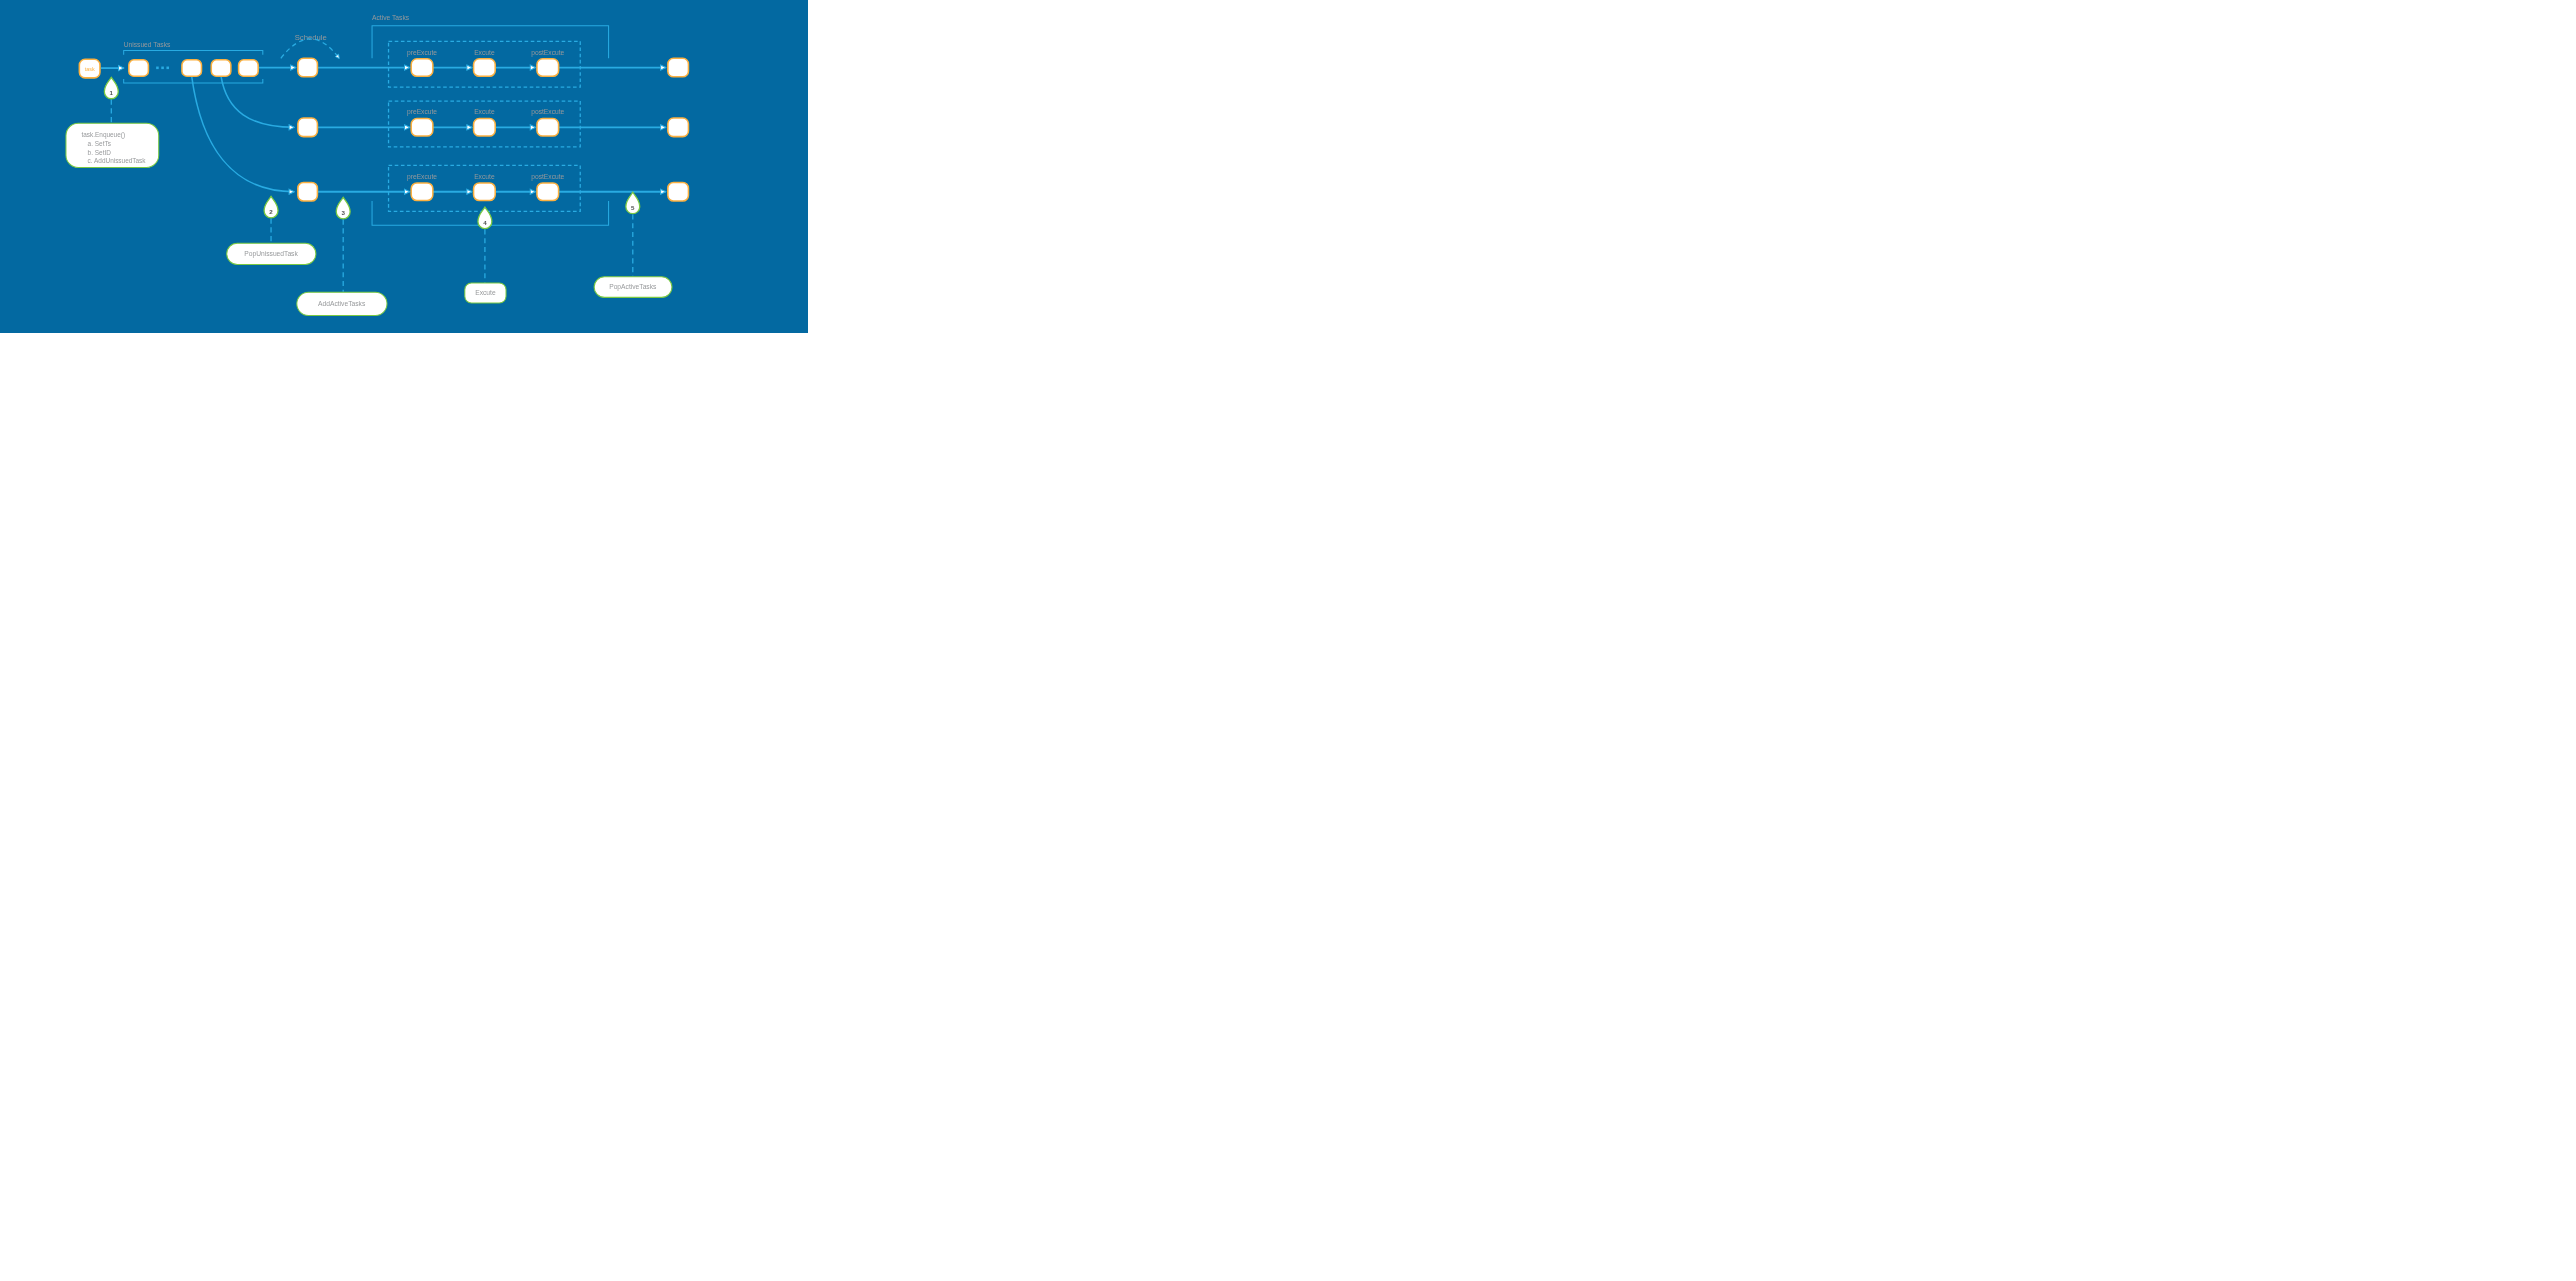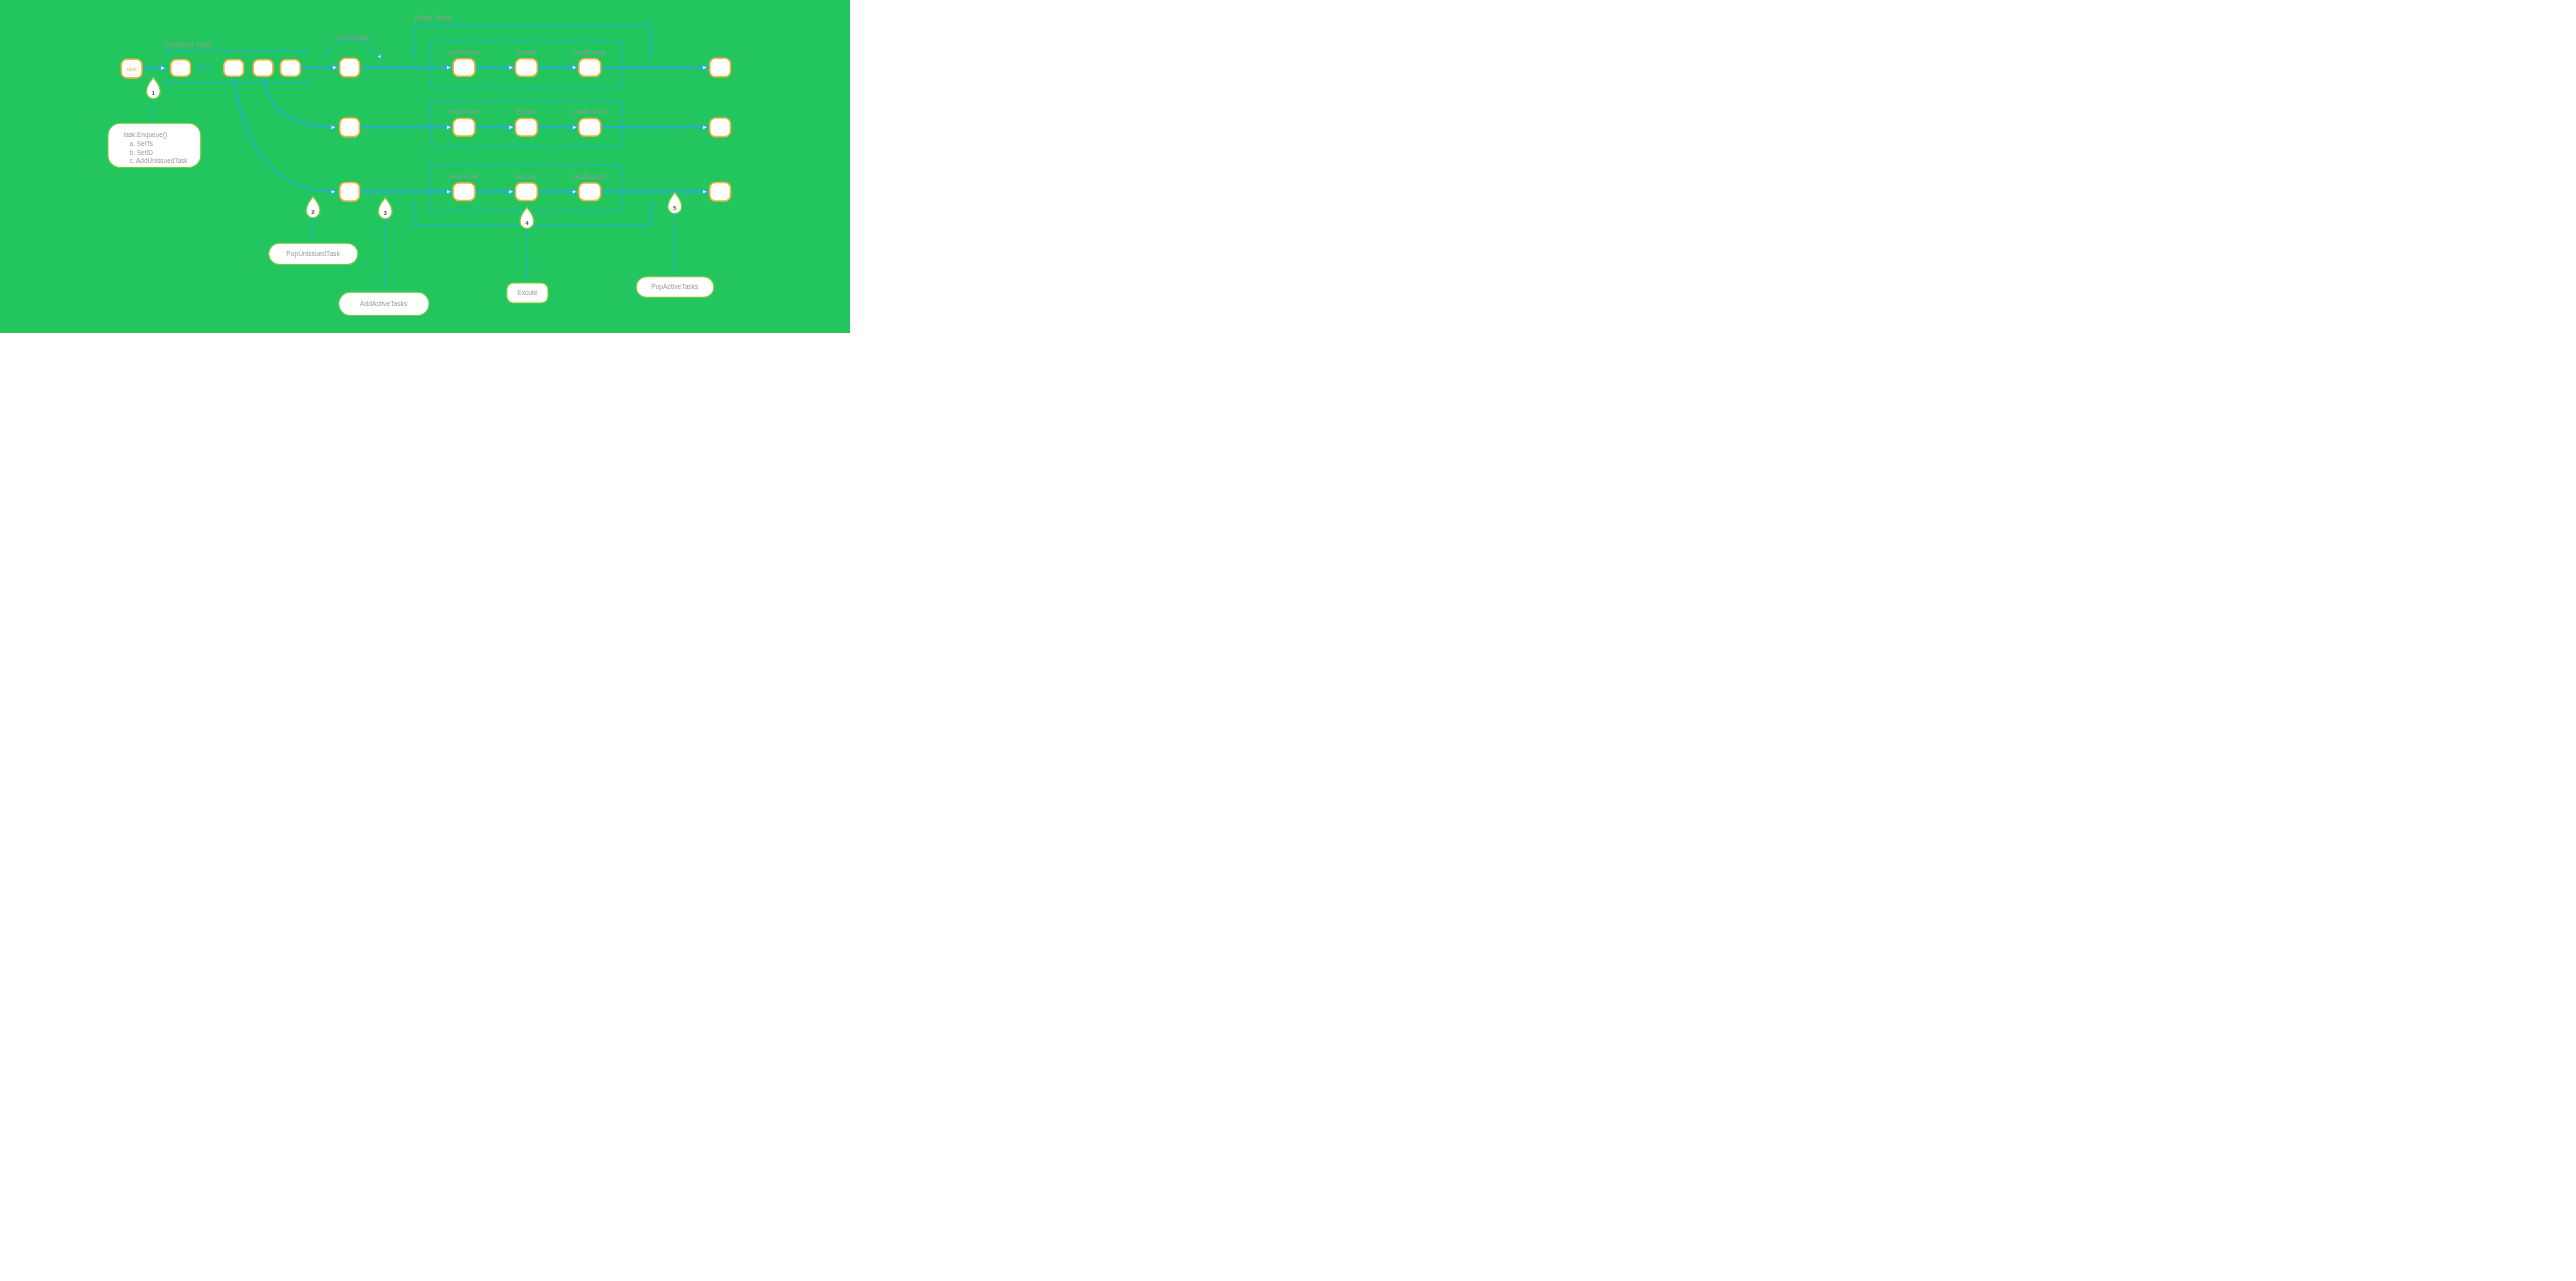--- a/index.html
+++ b/index.html
@@ -1,17 +1,17 @@
 <!DOCTYPE html>
 <html style="font-size:8.2px"><head>
 <meta charset="utf-8">
 <style>
   html,body{margin:0;padding:0;background:#ffffff;}
   body{font-family:"Liberation Sans", sans-serif;}
-  .canvas{width:808px;height:333px;position:relative;background:#22c55e;overflow:hidden;padding-left:42px;}
+  .canvas{width:808px;height:333px;position:relative;background:#0369a1;overflow:hidden;}
   svg{display:block;}
   text{font-family:"Liberation Sans", sans-serif;}
   .lbl{fill:#97999B;font-size:13px;}
   .lbl-lg{fill:#97999B;font-size:15px;}
   .note-line{fill:#97999B;font-size:12.5px;}
   .num{fill:#4D4D4D;font-size:12px;font-weight:bold;}
   .tasktext{fill:#FBB040;font-size:10.5px;}
   .node{fill:#ffffff;stroke:#FBB040;stroke-width:3;}
   .flow{stroke:#29ABE2;stroke-width:3.5;fill:none;}
   .curve{stroke:#29ABE2;stroke-width:3;fill:none;}

